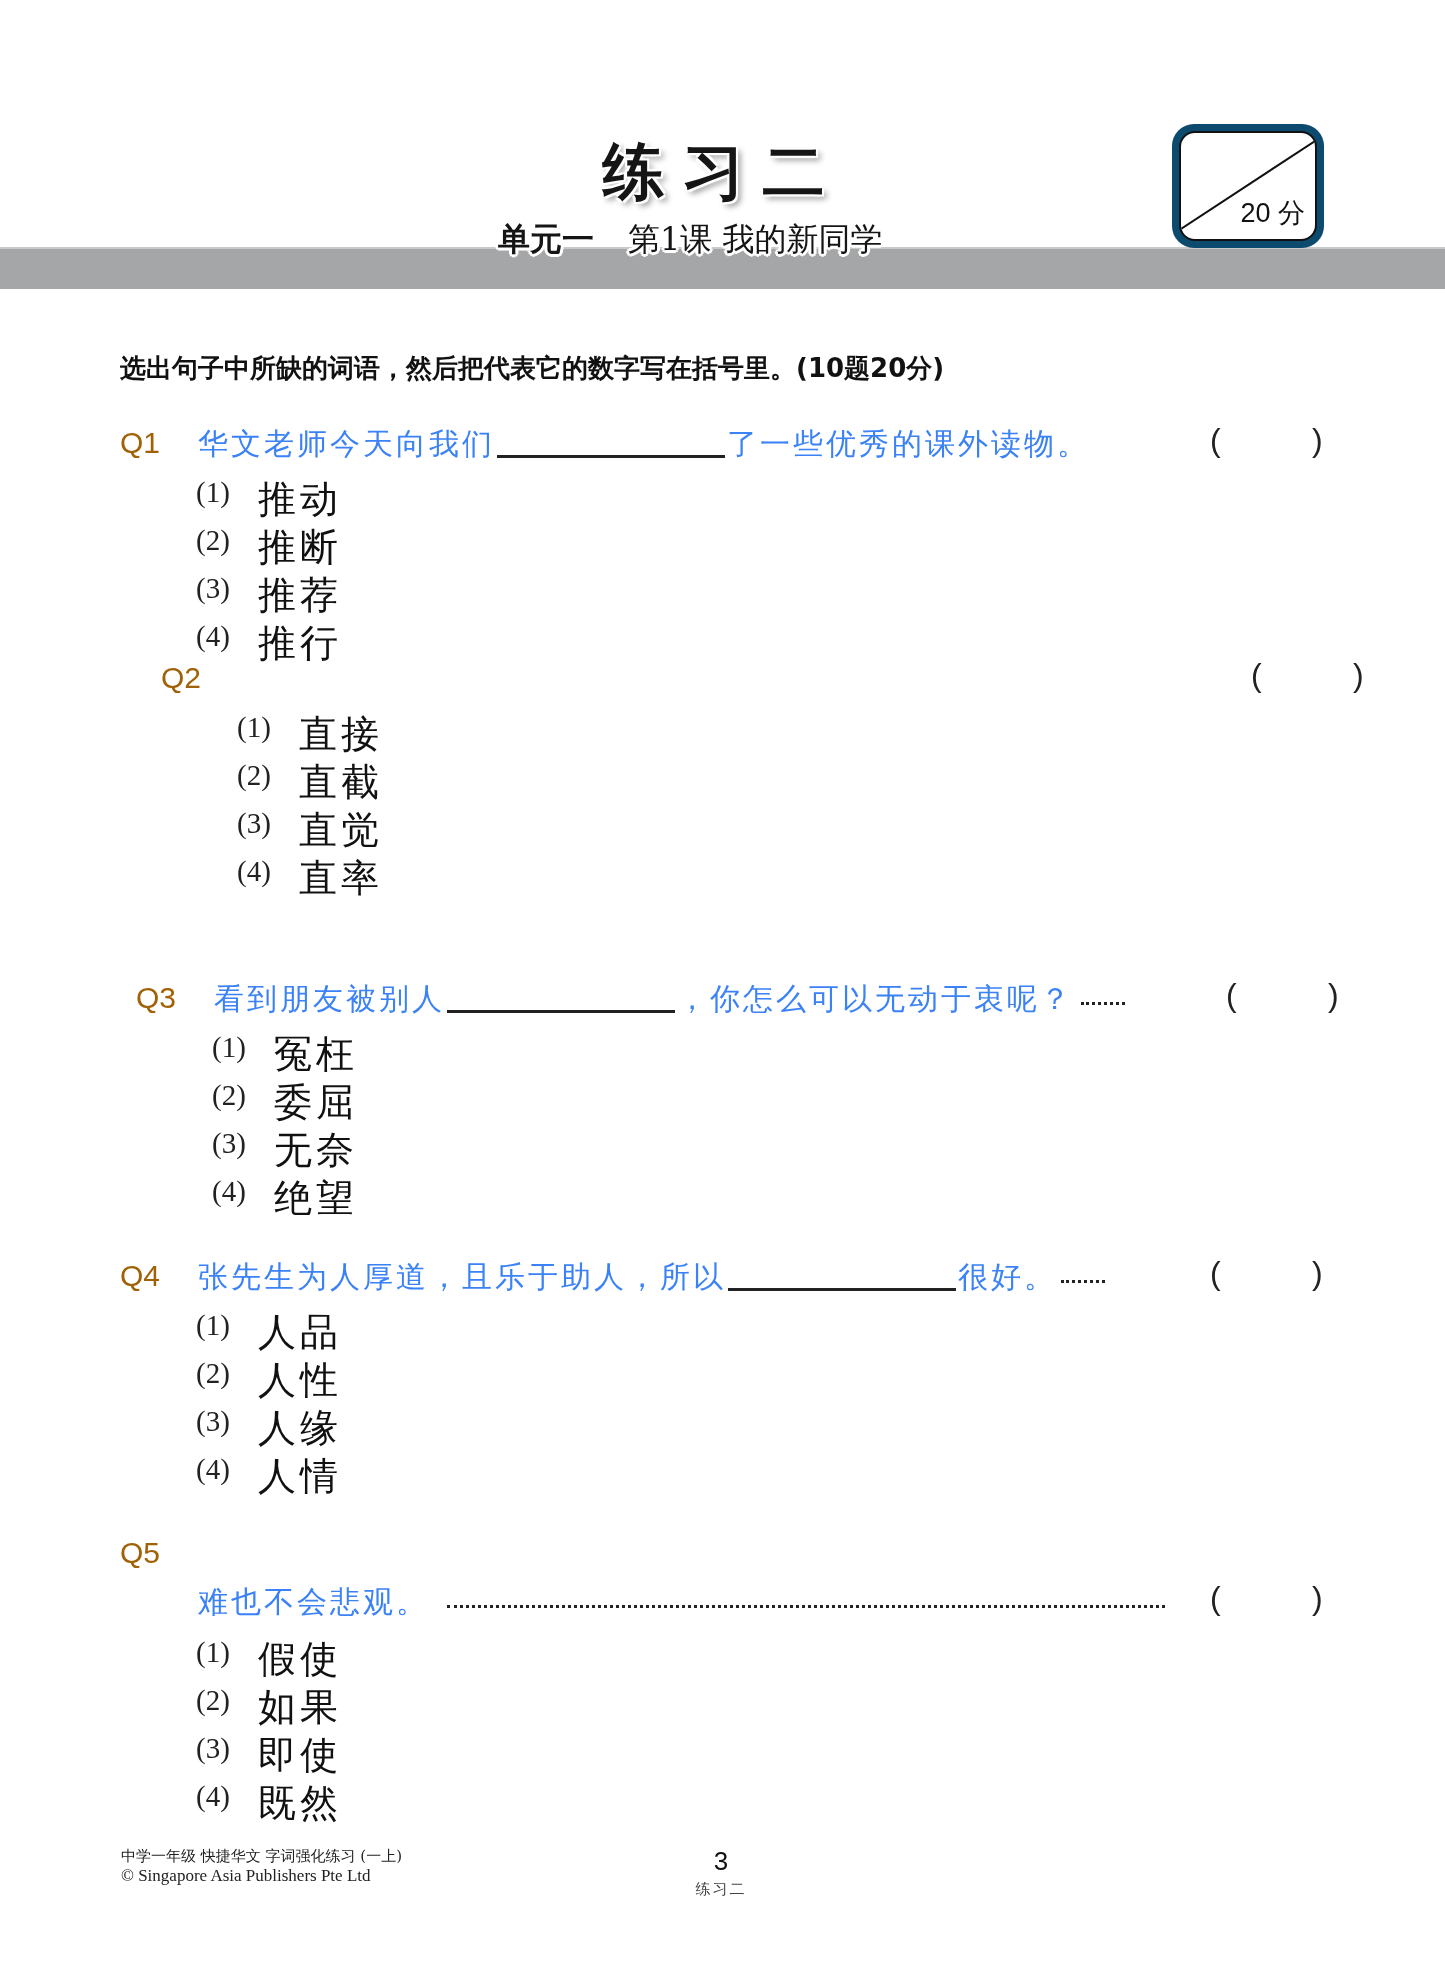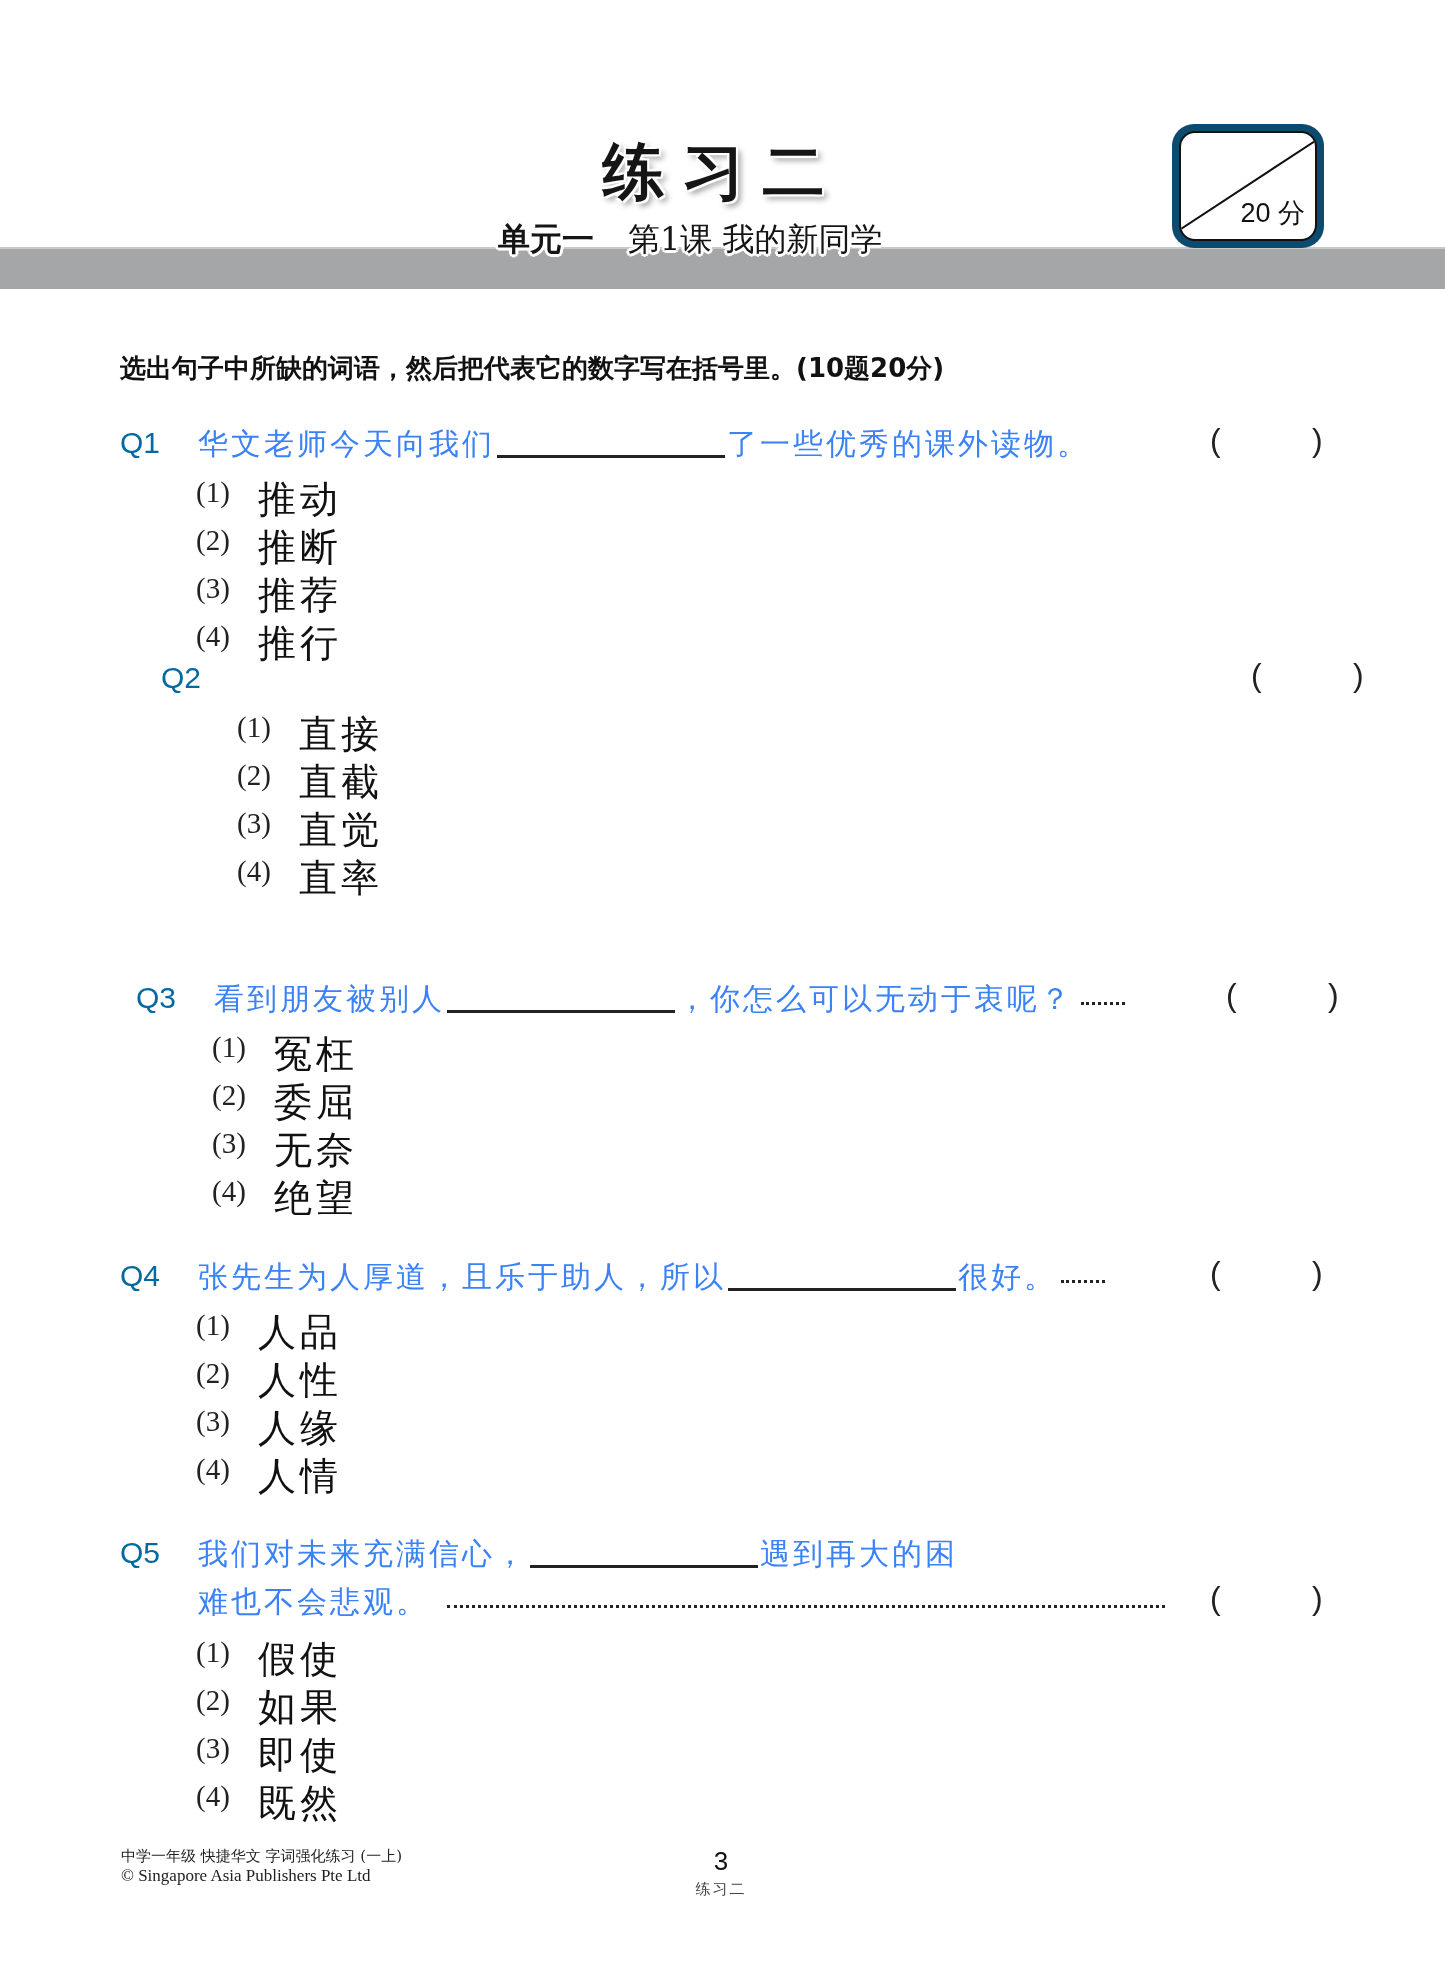--- a/index.html
+++ b/index.html
@@ -41,21 +41,21 @@
     }
     .instruction {
       position: absolute; left: 120px; top: 351px;
       font-family: "DejaVu Sans", sans-serif; font-weight: bold; font-size: 26px; color: #111;
       white-space: nowrap;
     }
     .question { position: absolute; left: 0; width: 1445px; }
     .qline { position: relative; height: 48px; }
     .qlabel {
       position: absolute; left: 120px; top: 6px;
-      font-family: "Liberation Sans", sans-serif; font-size: 30px; color: #0369a1;
+      font-family: "Liberation Sans", sans-serif; font-size: 30px; color: #a16207;
     }
     .qtext {
       position: absolute; left: 198px; top: 4px; white-space: nowrap;
       font-size: 30px; letter-spacing: 3px; color: #3b82f6;
     }
     .blank {
       display: inline-block; width: 228px; height: 30px;
       border-bottom: 3px solid #222; vertical-align: -4px; margin: 0 2px;
     }
     .dots {
@@ -211,21 +211,20 @@
     <div class="option">
         <span class="opt-num">(4)</span>
         <span class="opt-text">人情</span>
       </div>
   </div>
 </div>
 
 <div class="question" style="top:1530px;">
   <div class="qline">
     <span class="qlabel">Q5</span>
-    <span class="qtext"><span>我们对未来充满信心，</span><span class="blank"></span><span>遇到再大的困</span></span>
   </div>
   <div class="qline" style="height:50px;">
     <span class="qtext"><span>难也不会悲观。</span><span class="dots" style="width:718px;margin-left:18px;"></span></span>
     <span class="paren open">(</span>
     <span class="paren close">)</span>
   </div>
   <div class="options">
     <div class="option">
         <span class="opt-num">(1)</span>
         <span class="opt-text">假使</span>

